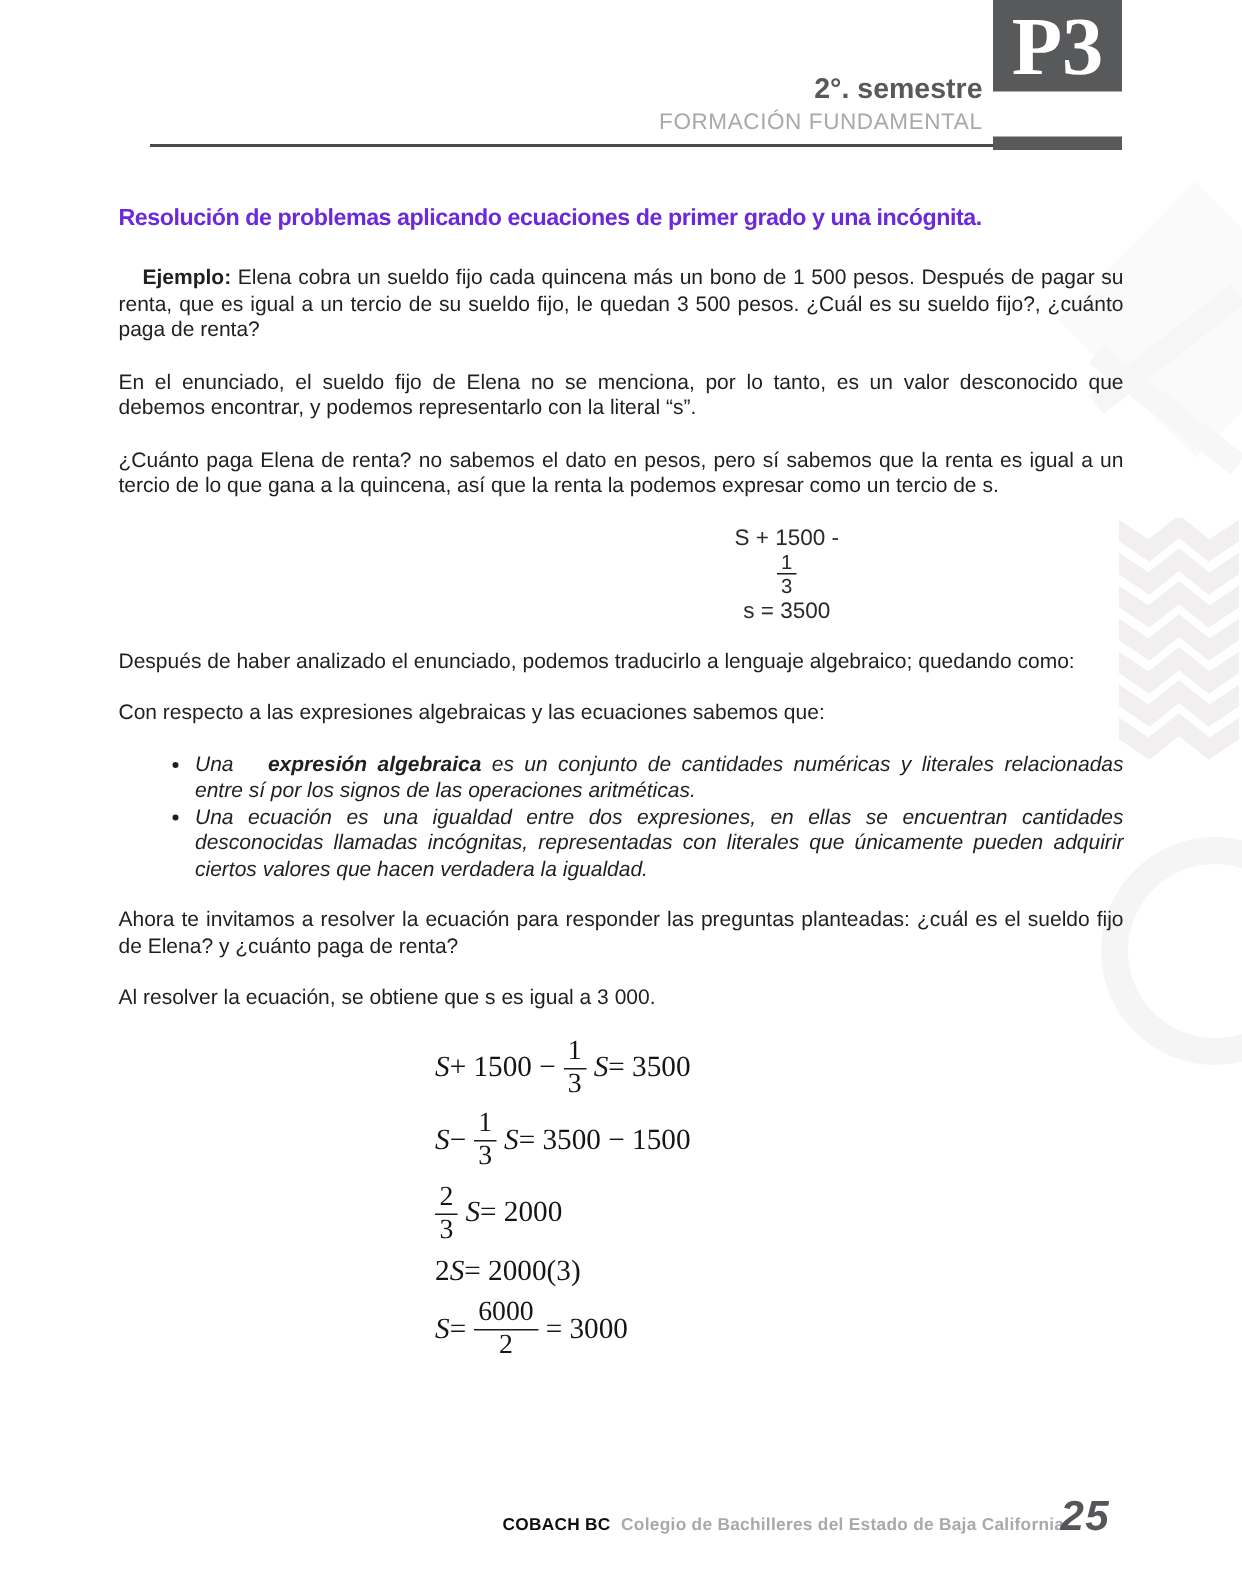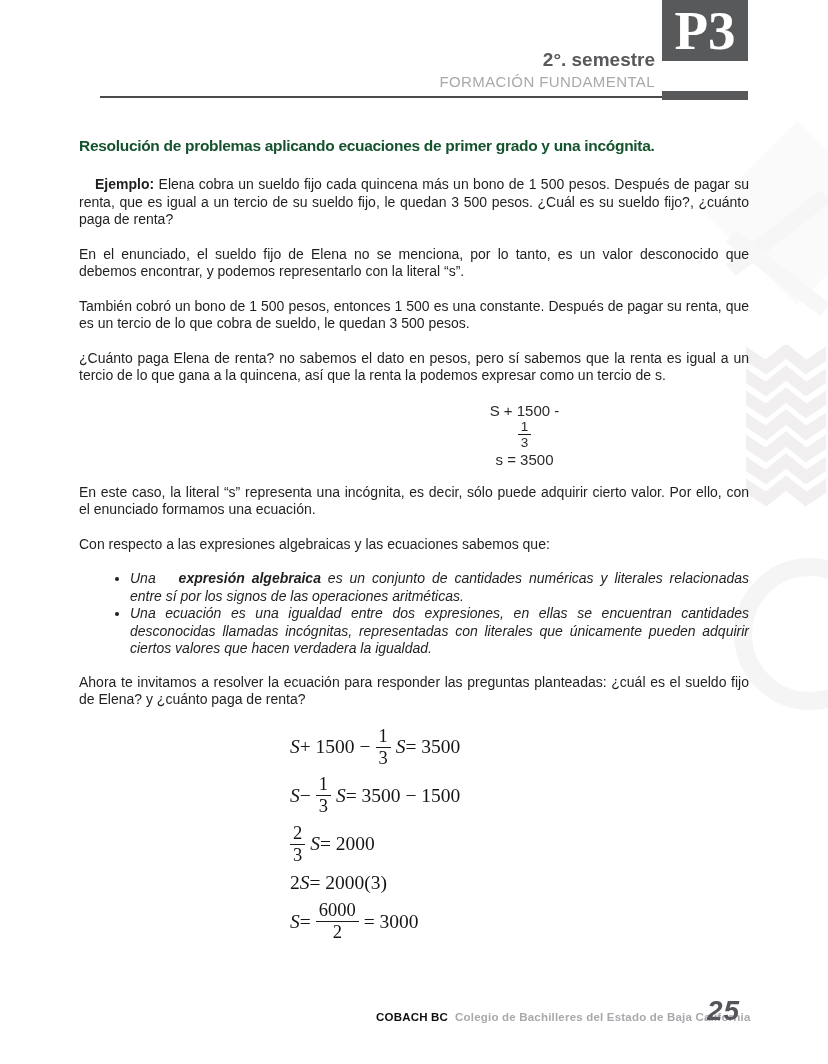--- a/index.html
+++ b/index.html
@@ -27,21 +27,21 @@
   .badge {
     position: absolute; top: 0; left: 662px; width: 86px; height: 61px;
     background: #58595b; color: #ffffff;
     font-family: "Liberation Serif", serif; font-weight: bold; font-size: 55px;
     display: flex; align-items: center; justify-content: center;
   }
   .badge-bar { position: absolute; top: 91px; left: 662px; width: 86px; height: 9px; background: #58595b; }
   .hdr-rule { position: absolute; top: 96px; left: 100px; width: 562px; height: 1.5px; background: #4a4a4a; }
   
   main { position: absolute; top: 137px; left: 79px; width: 670px; }
-  h1 { font-size: 15.5px; font-weight: bold; letter-spacing: -0.3px; color: #14532d; margin: 0 0 21px; }
+  h1 { font-size: 15.5px; font-weight: bold; letter-spacing: -0.3px; color: #6d28d9; margin: 0 0 21px; }
   p { font-size: 14px; line-height: 17.5px; text-align: justify; margin: 0 0 17px; }
   .mt-extra { margin-top: 6px; }
   b { font-weight: bold; padding-left: 16px; }
   ul { margin: 0 0 16px; padding-left: 51px; font-style: italic; }
   li { font-size: 14px; line-height: 17.5px; text-align: justify; }
   
   .frac { display: inline-flex; flex-direction: column; align-items: center; vertical-align: middle; line-height: 1.15; margin: 0 5px; }
   .frac .num { border-bottom: 1.3px solid #1a1a1a; padding: 0 3px; display: block; }
   .frac .den { display: block; }
   
@@ -50,21 +50,21 @@
   
   .math-block {
     margin-left: 211px; display: flex; flex-direction: column; gap: 5px;
     font-family: "Liberation Serif", serif; font-size: 19.5px; color: #151515;
   }
   .mrow { display: flex; align-items: center; min-height: 24px; }
   .mrow .frac { font-size: 18.5px; }
   .var { font-style: italic; }
   
   .footer-left { position: absolute; top: 1011px; left: 335px; font-size: 11.5px; font-weight: bold; letter-spacing: 0.2px; }
-  .footer-brand { color: #0f0f0f; margin-left: 41px; }
+  .footer-brand { color: #0f0f0f; }
   .footer-inst { color: #a7a9ac; margin-left: 7px; }
   .page-num { position: absolute; top: 995px; left: 707px; font-size: 28px; font-weight: bold; color: #55565a; letter-spacing: 1px; font-style: italic; }
 </style>
 </head>
 <body>
 
 <div class="page">
 
   <div class="wm wm-rect1"></div>
   <div class="wm wm-diag1"></div>
@@ -91,41 +91,41 @@
     <div class="badge-bar"></div>
     <div class="hdr-rule"></div>
   </header>
 
   <main>
     <h1>Resolución de problemas aplicando ecuaciones de primer grado y una incógnita.</h1>
 
     <p><b>Ejemplo:</b><span> Elena cobra un sueldo fijo cada quincena más un bono de 1 500 pesos. Después de pagar su renta, que es igual a un tercio de su sueldo fijo, le quedan 3 500 pesos. ¿Cuál es su sueldo fijo?, ¿cuánto paga de renta?</span></p>
 
     <p>En el enunciado, el sueldo fijo de Elena no se menciona, por lo tanto, es un valor desconocido que debemos encontrar, y podemos representarlo con la literal “s”.</p>
-    <p>También cobró un bono de 1 500 pesos, entonces 1 500 es una constante. Después de pagar su renta, que es un tercio de lo que cobra de sueldo, le quedan 3 500 pesos.</p>
     <p>¿Cuánto paga Elena de renta? no sabemos el dato en pesos, pero sí sabemos que la renta es igual a un tercio de lo que gana a la quincena, así que la renta la podemos expresar como un tercio de s.</p>
 
     <div class="eq-inline">
       <span>S + 1500 -</span>
       <span class="frac">
         <span class="num">1</span>
         <span class="den">3</span>
       </span>
       <span>s = 3500</span>
     </div>
 
-    <p class="mt-extra">En este caso, la literal “s” representa una incógnita, es decir, sólo puede adquirir cierto valor. Por ello, con el enunciado formamos una ecuación.</p>
+    <p>Después de haber analizado el enunciado, podemos traducirlo a lenguaje algebraico; quedando como:</p>
     <p>Con respecto a las expresiones algebraicas y las ecuaciones sabemos que:</p>
 
     <ul>
       <li><span>Una </span><b>expresión algebraica</b><span> es un conjunto de cantidades numéricas y literales relacionadas entre sí por los signos de las operaciones aritméticas.</span></li>
       <li><span>Una ecuación es una igualdad entre dos expresiones, en ellas se encuentran cantidades desconocidas llamadas incógnitas, representadas con literales que únicamente pueden adquirir ciertos valores que hacen verdadera la igualdad.</span></li>
     </ul>
 
     <p>Ahora te invitamos a resolver la ecuación para responder las preguntas planteadas: ¿cuál es el sueldo fijo de Elena? y ¿cuánto paga de renta?</p>
+    <p>Al resolver la ecuación, se obtiene que s es igual a 3 000.</p>
 
     <div class="math-block">
       <div class="mrow">
         <span class="var">S</span>
           <span> + 1500 −</span>
           <span class="frac">
             <span class="num">1</span>
             <span class="den">3</span>
           </span>
           <span class="var">S</span>

